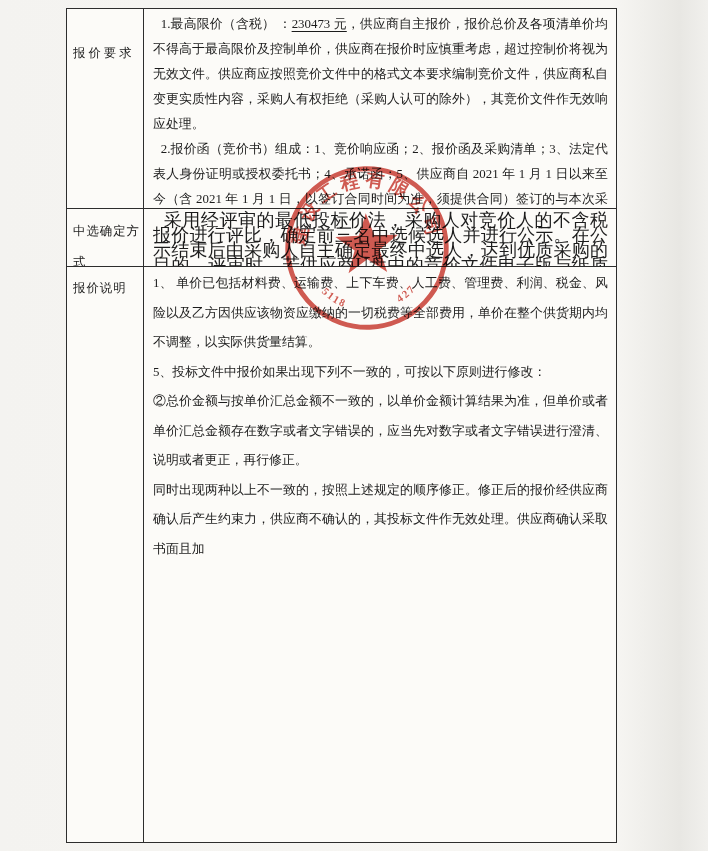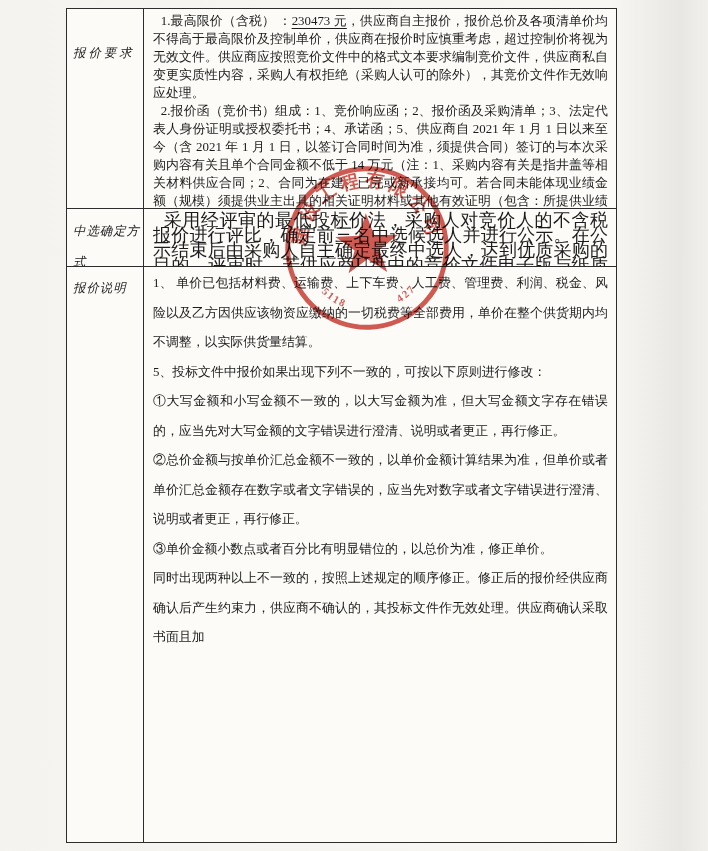--- a/index.html
+++ b/index.html
@@ -22,33 +22,32 @@
     background:#fcfbf8;
     box-sizing:border-box;
   }
   .cell{box-sizing:border-box;overflow:hidden;}
   .label-cell{
     border-right:1.6px solid #2d2d2d;
     border-bottom:1.6px solid #2d2d2d;
     font-size:12.4px;
     line-height:17px;
     padding:4px 3px 0 6px;
-    font-style:italic;
   }
   .content-cell{
     border-bottom:1.6px solid #2d2d2d;
     padding:3px 8px 0 9px;
     text-align:justify;
     word-break:break-all;
   }
   .last-row{border-bottom:none;}
   .label-r1{padding-top:36px;letter-spacing:3px;}
   .label-r2{padding-top:7px;line-height:31px;letter-spacing:1px;}
   .label-r3{padding-top:13px;letter-spacing:1px;}
-  .r1{font-size:12.9px;line-height:18px;}
+  .r1{font-size:12.9px;line-height:25px;}
   .r2{font-size:18px;line-height:14.9px;padding-top:4px;}
   .r3{font-size:12.9px;line-height:29.5px;padding-top:2px;}
   p{margin:0;}
   .indent{text-indent:0.6em;}
   .u{text-decoration:underline;text-underline-offset:3px;}
   .seal{
     position:absolute;left:280px;top:161px;width:174px;height:174px;
     opacity:0.82;
     mix-blend-mode:multiply;
     transform:rotate(-2deg);
@@ -74,23 +73,21 @@
 
     <div class="cell label-cell label-r2">中选确定方式</div>
     <div class="cell content-cell r2">
       <p class="indent">采用经评审的最低投标价法，采购人对竞价人的不含税报价进行评比，确定前三名中选候选人并进行公示。在公示结束后由采购人自主确定最终中选人，达到优质采购的目的。评审时，若供应商U盘中的竞价文件电子版与纸质竞价文件不一致时，按照供应商提交的纸质竞价文件进行评比。</p>
     </div>
 
     <div class="cell label-cell label-r3 last-row">报价说明</div>
     <div class="cell content-cell r3 last-row">
       <p>1、  单价已包括材料费、运输费、上下车费、人工费、管理费、利润、税金、风险以及乙方因供应该物资应缴纳的一切税费等全部费用，单价在整个供货期内均不调整，以实际供货量结算。</p>
       <p>5、投标文件中报价如果出现下列不一致的，可按以下原则进行修改：</p>
-      <p>①大写金额和小写金额不一致的，以大写金额为准，但大写金额文字存在错误的，应当先对大写金额的文字错误进行澄清、说明或者更正，再行修正。</p>
       <p>②总价金额与按单价汇总金额不一致的，以单价金额计算结果为准，但单价或者单价汇总金额存在数字或者文字错误的，应当先对数字或者文字错误进行澄清、说明或者更正，再行修正。</p>
-      <p>③单价金额小数点或者百分比有明显错位的，以总价为准，修正单价。</p>
       <p>同时出现两种以上不一致的，按照上述规定的顺序修正。修正后的报价经供应商确认后产生约束力，供应商不确认的，其投标文件作无效处理。供应商确认采取书面且加</p>
     </div>
 
   </div>
 
   <svg class="seal" viewBox="0 0 180 180">
     <defs>
       <path id="arcTop" d="M 26 90 A 64 64 0 1 1 154 90" fill="none"></path>
       <path id="arcBottom" d="M 33 123 A 66 66 0 0 0 147 123" fill="none"></path>
     </defs>

